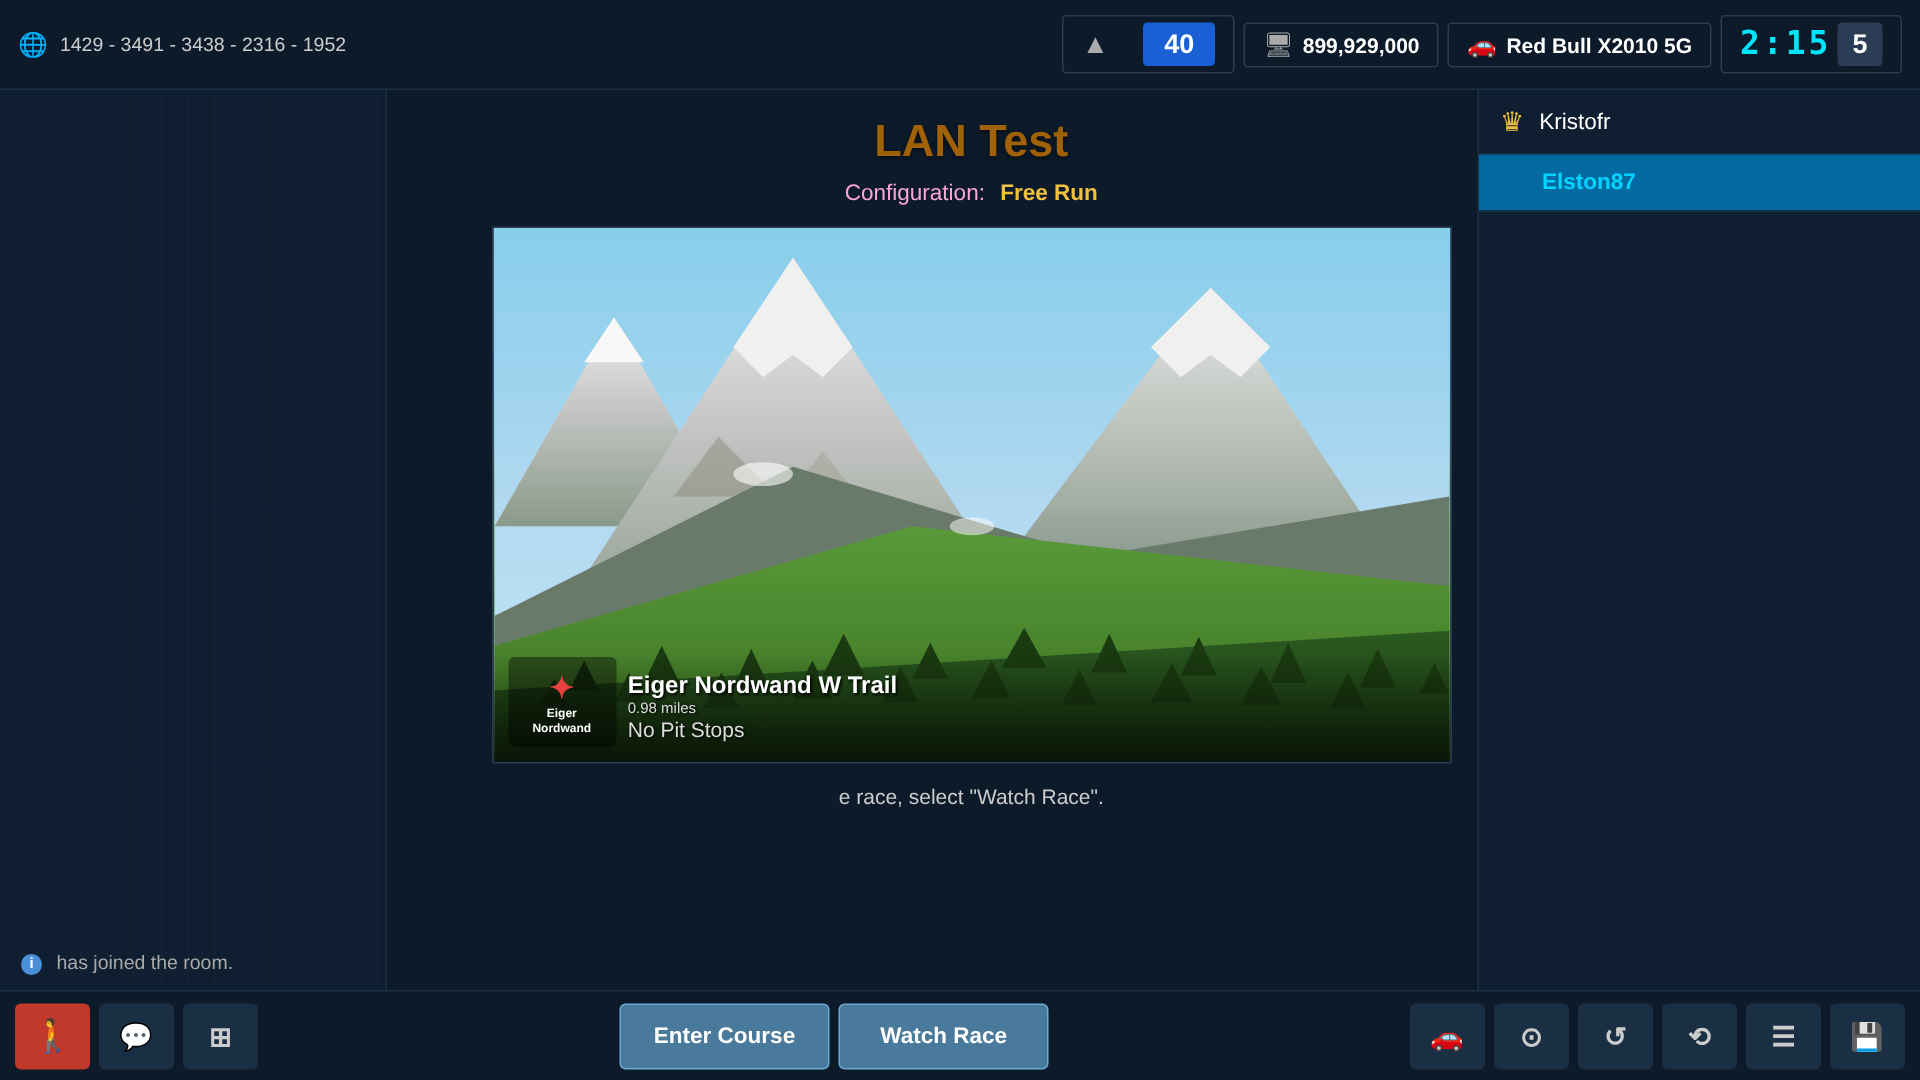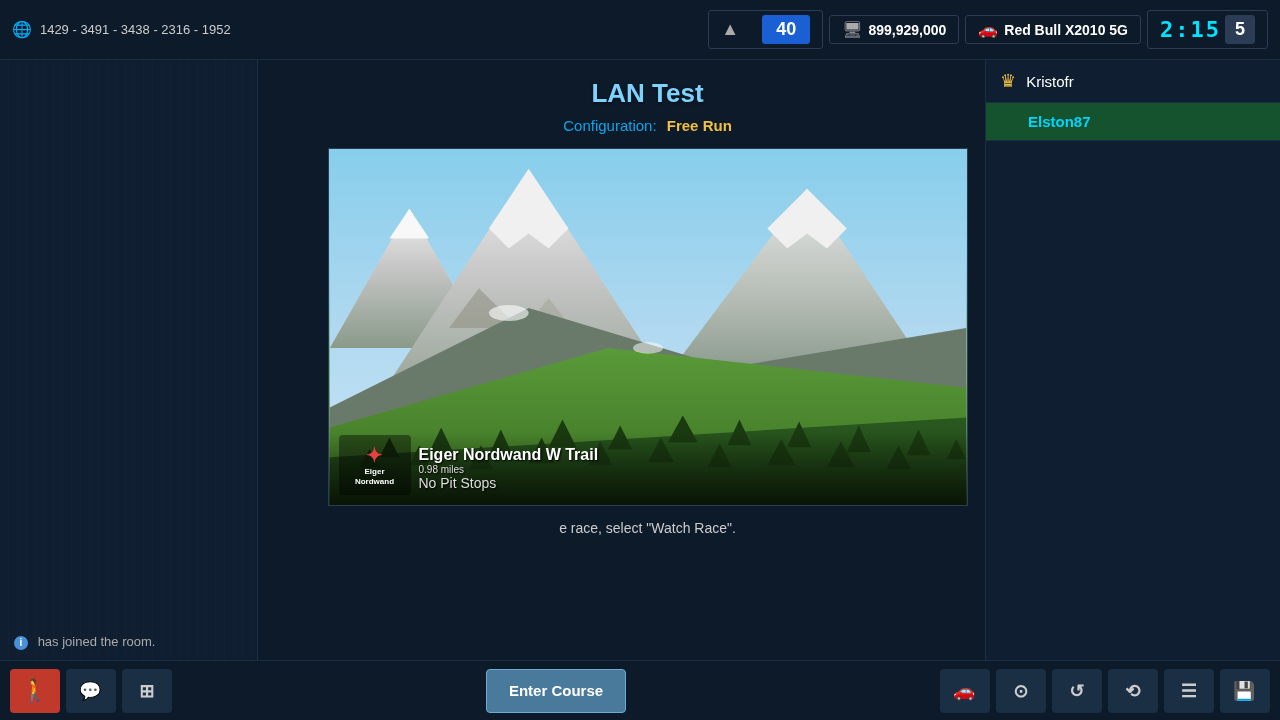--- a/index.html
+++ b/index.html
@@ -126,36 +126,36 @@
       left: 310px;
       right: 295px;
       bottom: 60px;
       background: #0d1a2a;
       display: flex;
       flex-direction: column;
       align-items: center;
     }
 
     #session-title {
-      font-size: 26px;
-      font-weight: bold;
-      color: #7dd3fc;
+      font-size: 30px;
+      font-weight: bold;
+      color: #a16207;
       margin-top: 18px;
       margin-bottom: 8px;
       text-shadow: 0 1px 3px rgba(0,0,0,0.5);
     }
 
     #config-line {
       font-size: 15px;
       color: #ccc;
       margin-bottom: 14px;
     }
 
     #config-label {
-      color: #0ea5e9;
+      color: #f9a8d4;
     }
 
     #config-value {
       color: #f0c040;
       font-weight: bold;
     }
 
     #track-preview {
       width: 640px;
       height: 358px;
@@ -247,21 +247,21 @@
       gap: 10px;
       padding: 10px 14px;
       border-bottom: 1px solid #1a2e44;
     }
 
     .player-row.host {
       background: #0f1e30;
     }
 
     .player-row.active {
-      background: #14532d;
+      background: #0369a1;
     }
 
     .crown-icon {
       color: #f0c040;
       font-size: 18px;
     }
 
     .player-name {
       font-size: 15px;
       color: #fff;
@@ -520,20 +520,23 @@
   <button class="bottom-btn icon-btn" title="Split">
     <span style="font-size:18px;">⊞</span>
   </button>
 
   <div id="spacer" style="flex:1;"></div>
 
   <button class="bottom-btn" id="enter-course-btn">
     <span>Enter Course</span>
   </button>
 
+  <button class="bottom-btn" id="watch-race-btn">
+    <span>Watch Race</span>
+  </button>
 
   <div style="flex:1;"></div>
 
   <div id="right-btns">
     <button class="bottom-btn icon-btn">
       <span style="font-size:18px;">🚗</span>
     </button>
     <button class="bottom-btn icon-btn">
       <span style="font-size:18px;">⊙</span>
     </button>

